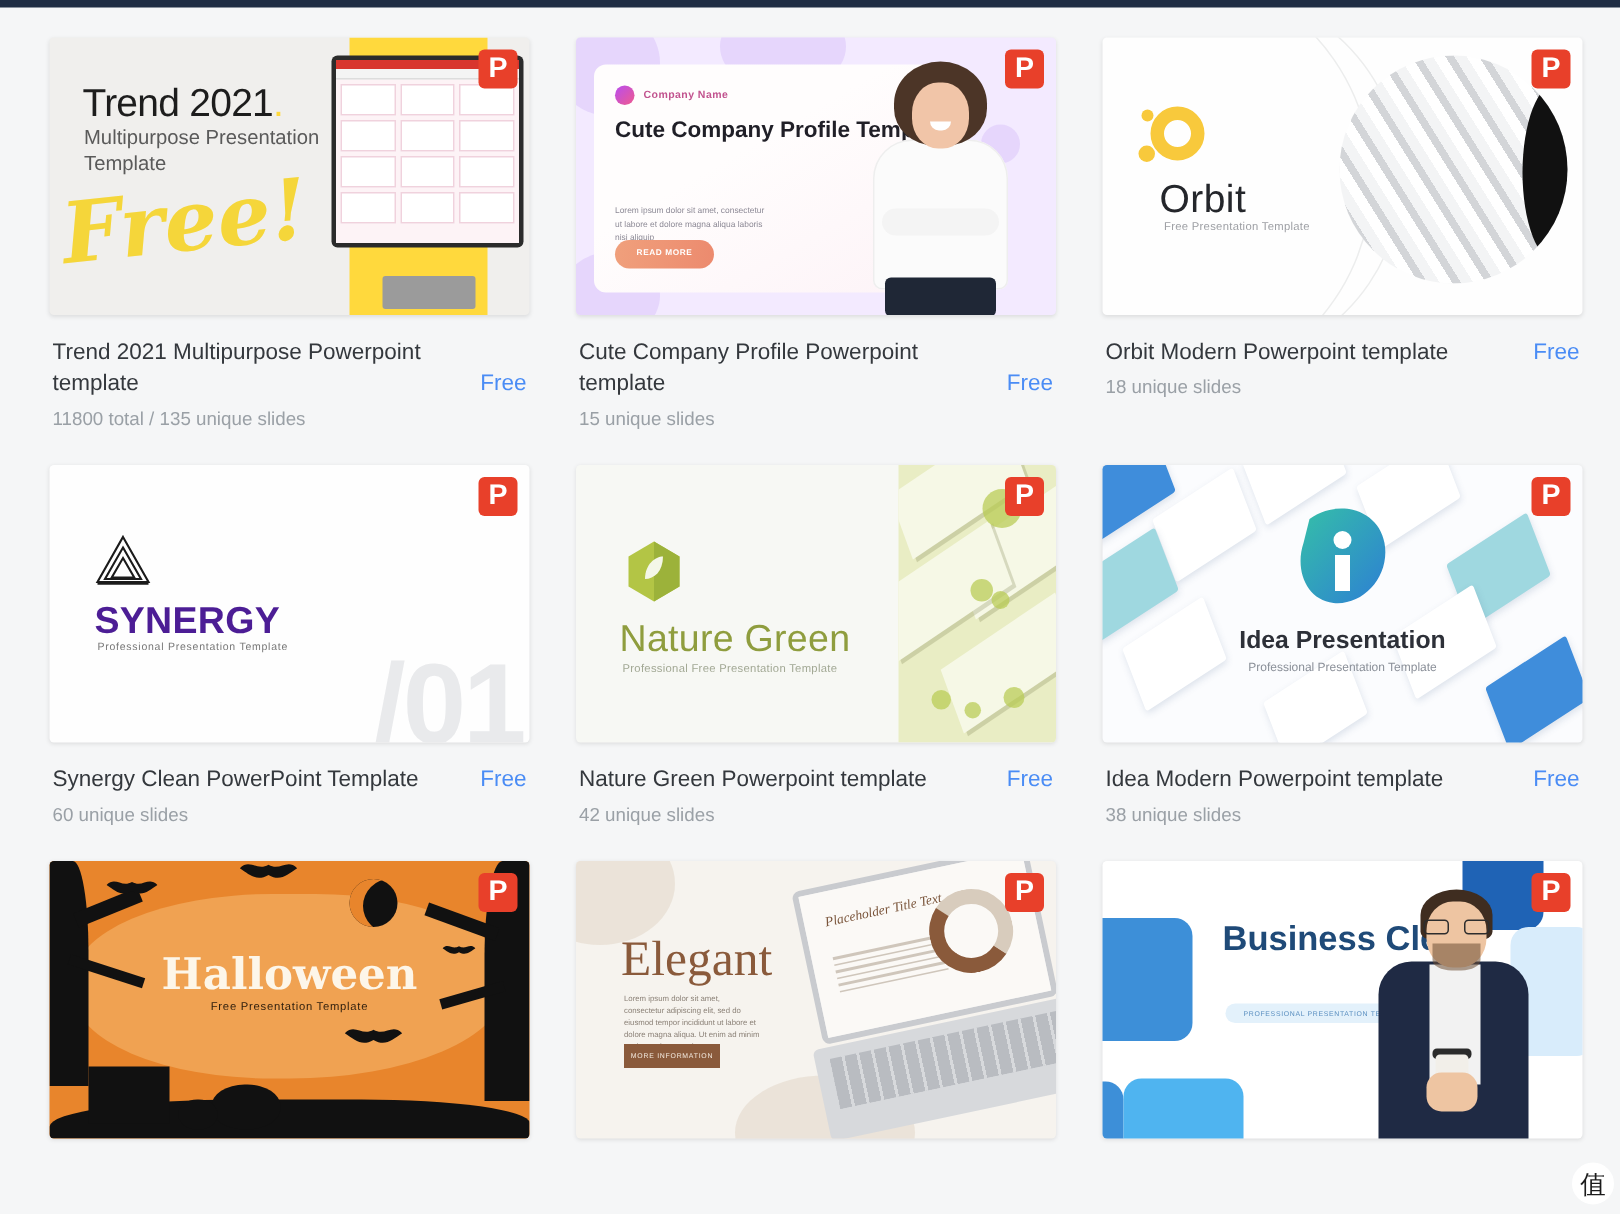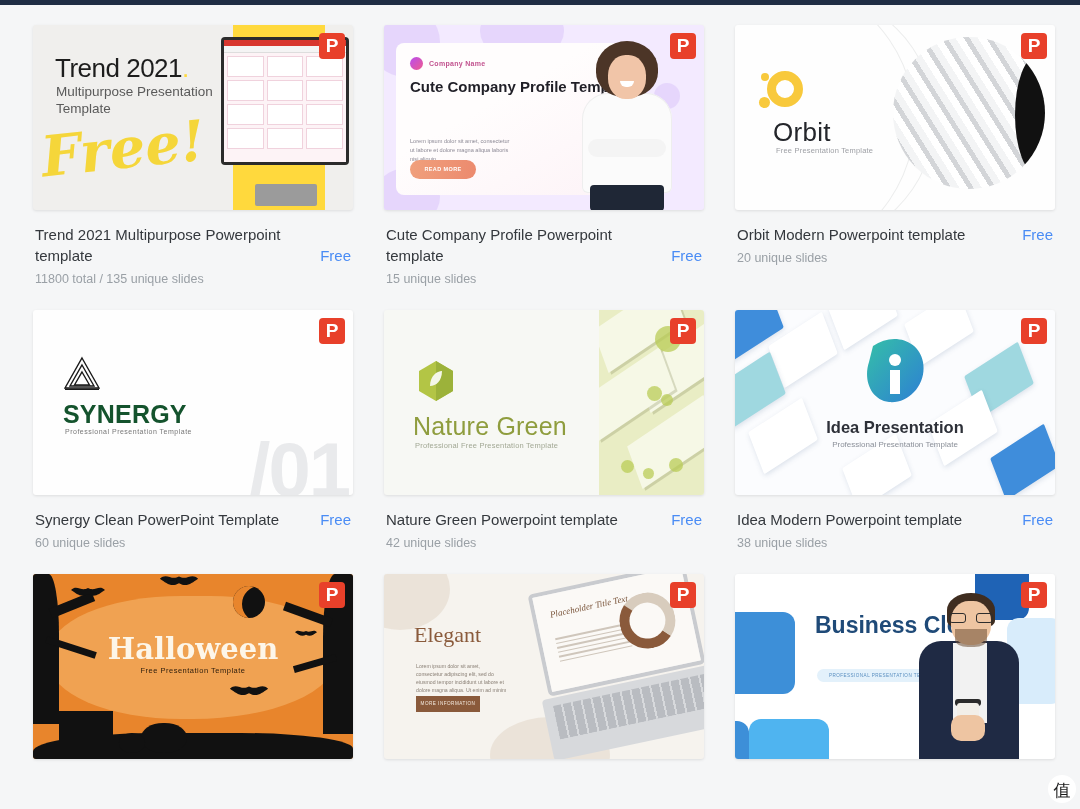--- a/index.html
+++ b/index.html
@@ -203,21 +203,21 @@
   .t-orbit .darkwedge {
     position:absolute; right:-16px; top:18px; width:46px; height:120px;
     background:#111; border-radius: 50% 0 0 50%;
   }
 
   
   .t-syn { background: #fefefe; }
   .t-syn .tri { position: absolute; left: 30px; top: 46px; }
   .t-syn .sname {
     position: absolute; left: 30px; top: 90px;
-    font-size: 25px; font-weight: bold; color: #14532d;
+    font-size: 25px; font-weight: bold; color: #4c1d95;
     letter-spacing: .2px;
   }
   .t-syn .ssub {
     position: absolute; left: 32px; top: 118px;
     font-size: 7px; color: #777; letter-spacing: .5px;
   }
   .t-syn .num {
     position: absolute; right: 4px; bottom: -18px;
     font-size: 76px; font-weight: bold; color: #e9eaec;
     letter-spacing: -2px;
@@ -305,21 +305,21 @@
 
   
   .t-ele { background: #f6f3ee; }
   .t-ele .swirl {
     position: absolute; border-radius: 50%;
     background: #e7ded2; opacity: .75;
   }
   .t-ele .ename {
     position: absolute; left: 30px; top: 48px;
     font-family: "Liberation Serif", serif;
-    font-size: 22px; color: #8a5a3b;
+    font-size: 33px; color: #8a5a3b;
   }
   .t-ele .elorem {
     position: absolute; left: 32px; top: 88px; width: 92px;
     font-size: 5.2px; color: #8b8177; line-height: 8px;
   }
   .t-ele .ebtn {
     position: absolute; left: 32px; top: 122px;
     width: 64px; height: 16px; background: #8a5a3b;
     color: #f3e9de; font-size: 4.6px; letter-spacing: .5px;
     text-align: center; line-height: 16px;
@@ -505,21 +505,21 @@
       <div class="odot2"></div>
       <div class="oname">Orbit</div>
       <div class="osub">Free Presentation Template</div>
       <div class="pbadge">P</div>
     </div>
     <div class="meta">
       <div class="metatop">
         <div class="title">Orbit Modern Powerpoint template</div>
         <div class="price">Free</div>
       </div>
-      <div class="slides">20 unique slides</div>
+      <div class="slides">18 unique slides</div>
     </div>
   </div>
 
   <div class="card">
     <div class="thumb t-syn">
       <div class="num">/01</div>
       <svg class="tri" width="38" height="34" viewBox="0 0 38 34">
         <path d="M19 2 L36 32 L2 32 Z" fill="none" stroke="#1b1b1b" stroke-width="1.4"></path>
         <path d="M19 9 L31 30 L7 30 Z" fill="none" stroke="#1b1b1b" stroke-width="1.4"></path>
         <path d="M19 16 L26.5 29 L11.5 29 Z" fill="none" stroke="#1b1b1b" stroke-width="1.4"></path>

